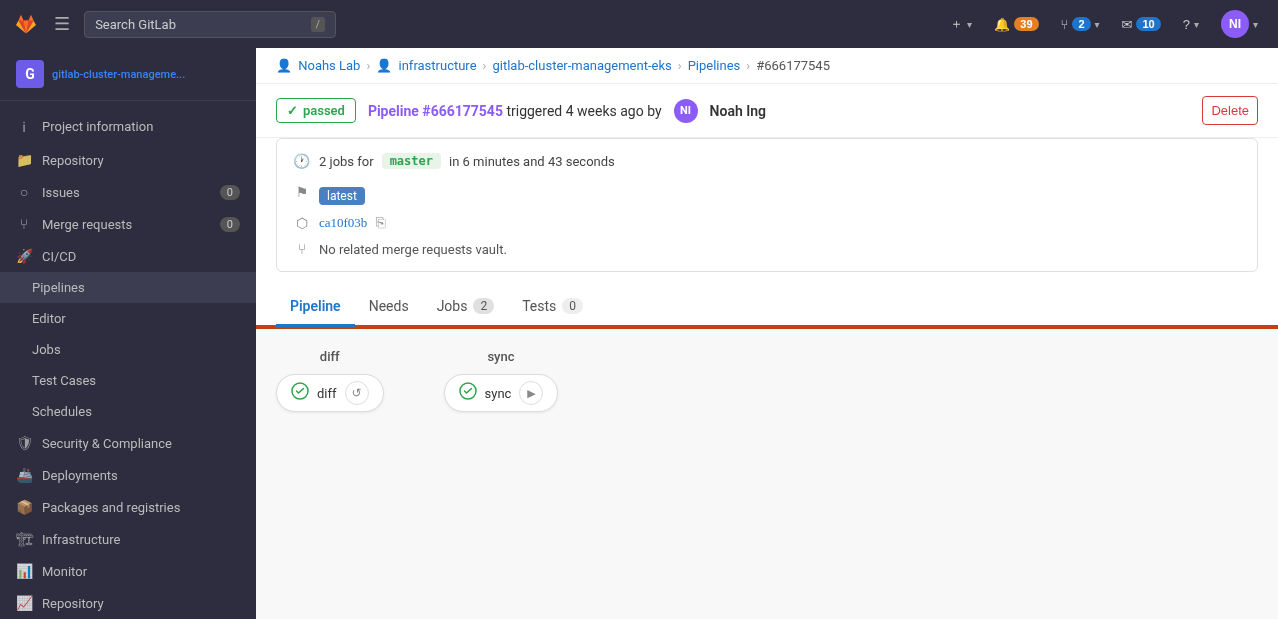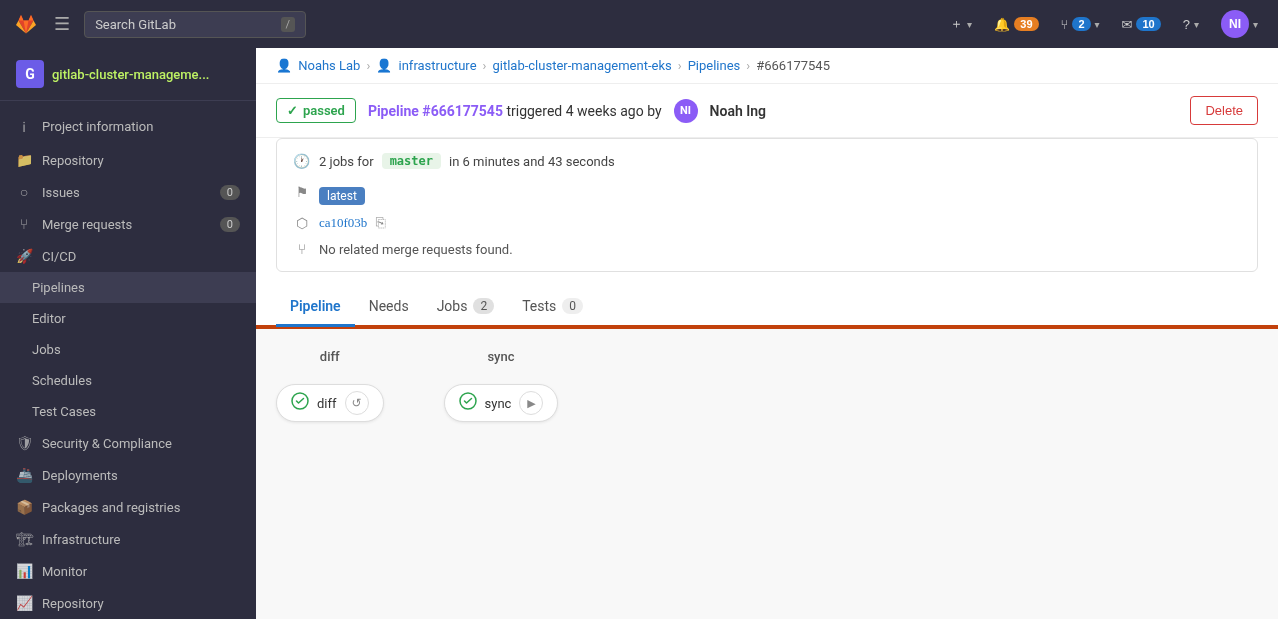--- a/index.html
+++ b/index.html
@@ -25,21 +25,21 @@
       color: #aaa; font-size: 18px; padding: 4px;
       display: flex; align-items: center;
     }
     .search-box {
       background: #3d3d52;
       border: 1px solid #555;
       border-radius: 4px;
       color: #ccc;
       padding: 5px 10px;
       font-size: 13px;
-      width: 222px;
+      width: 252px;
       display: flex; align-items: center; justify-content: space-between;
       cursor: text;
     }
     .search-box .slash-key {
       background: #555; border-radius: 3px; padding: 1px 5px; font-size: 11px; color: #aaa;
     }
     .nav-right {
       margin-left: auto;
       display: flex; align-items: center; gap: 6px;
     }
@@ -82,21 +82,21 @@
     .sidebar-project-header {
       display: flex; align-items: center; gap: 8px;
       padding: 12px 16px;
       border-bottom: 1px solid #3d3d52;
     }
     .project-icon {
       width: 28px; height: 28px; background: #6c5ce7; border-radius: 4px;
       color: white; font-size: 14px; font-weight: bold;
       display: flex; align-items: center; justify-content: center;
     }
-    .project-name { font-size: 13px; color: #bef264; font-weight: 500; }
+    .project-name { font-size: 11px; color: #3b82f6; font-weight: 500; }
     .sidebar-nav { padding: 8px 0; }
     .sidebar-item {
       display: flex; align-items: center; gap: 10px;
       padding: 8px 16px; cursor: pointer; color: #bbb; font-size: 13px;
     }
     .sidebar-item.sub { padding-left: 32px; }
     .sidebar-item .s-icon { width: 16px; text-align: center; opacity: 0.8; font-size: 14px; }
     .sidebar-item .count-badge {
       margin-left: auto; background: #555; border-radius: 10px;
       padding: 1px 7px; font-size: 11px; color: #ccc;
@@ -138,21 +138,21 @@
       padding: 4px 10px; color: #2da44e; font-size: 13px;
       display: flex; align-items: center; gap: 5px;
       font-weight: 600;
     }
     .pipeline-title { font-size: 14px; color: #333; }
     .pipeline-title strong { color: #8b5cf6; }
     .delete-btn {
       margin-left: auto;
       border: 1px solid #d73a3a; color: #d73a3a;
       background: none; cursor: pointer;
-      padding: 6px 14px; border-radius: 4px; font-size: 13px;
+      padding: 6px 8px; border-radius: 4px; font-size: 13px;
     }
 
     
     .page-title {
       padding: 16px 20px 8px;
       font-size: 22px; font-weight: 600; color: #1a1a2e;
     }
 
     
     .info-box {
@@ -205,21 +205,21 @@
 
     
     .pipeline-graph {
       padding: 20px 20px;
       background: #f8f8f8;
       flex: 1;
     }
     .pipeline-stages {
       display: flex; gap: 60px; align-items: flex-start;
     }
-    .stage-col { display: flex; flex-direction: column; align-items: center; gap: 16px; }
+    .stage-col { display: flex; flex-direction: column; align-items: center; gap: 6px; }
     .stage-label { font-size: 13px; color: #555; font-weight: 500; margin-bottom: 4px; }
     .job-node {
       display: flex; align-items: center; gap: 8px;
       background: #fff; border: 1px solid #ddd; border-radius: 20px;
       padding: 6px 14px; font-size: 13px; color: #333;
       box-shadow: 0 1px 3px rgba(0,0,0,0.08);
     }
     .job-node .job-status-icon { font-size: 16px; }
     .job-node .job-name { color: #333; }
     .job-status-success { color: #2da44e; }
@@ -315,24 +315,24 @@
       <div class="sidebar-item sub active-sidebar-item">
         <span>Pipelines</span>
       </div>
       <div class="sidebar-item sub">
         <span>Editor</span>
       </div>
       <div class="sidebar-item sub">
         <span>Jobs</span>
       </div>
       <div class="sidebar-item sub">
+        <span>Test Cases</span>
+      </div>
+      <div class="sidebar-item sub">
         <span>Schedules</span>
-      </div>
-      <div class="sidebar-item sub">
-        <span>Test Cases</span>
       </div>
       <div class="sidebar-item">
         <span class="s-icon">🛡</span>
         <span>Security &amp; Compliance</span>
       </div>
       <div class="sidebar-item">
         <span class="s-icon">🚢</span>
         <span>Deployments</span>
       </div>
       <div class="sidebar-item">
@@ -396,21 +396,21 @@
         <span class="info-icon">⚑</span>
         <span class="latest-badge">latest</span>
       </div>
       <div class="info-row">
         <span class="info-icon">⬡</span>
         <a class="commit-link">ca10f03b</a>
         <span class="copy-icon">⎘</span>
       </div>
       <div class="info-row">
         <span class="info-icon">⑂</span>
-        <span class="no-mr">No related merge requests found.</span>
+        <span class="no-mr">No related merge requests vault.</span>
       </div>
     </div>
 
     <div class="tabs-bar">
       <div class="tab-item active">
         <span>Pipeline</span>
       </div>
       <div class="tab-item">
         <span>Needs</span>
       </div>

